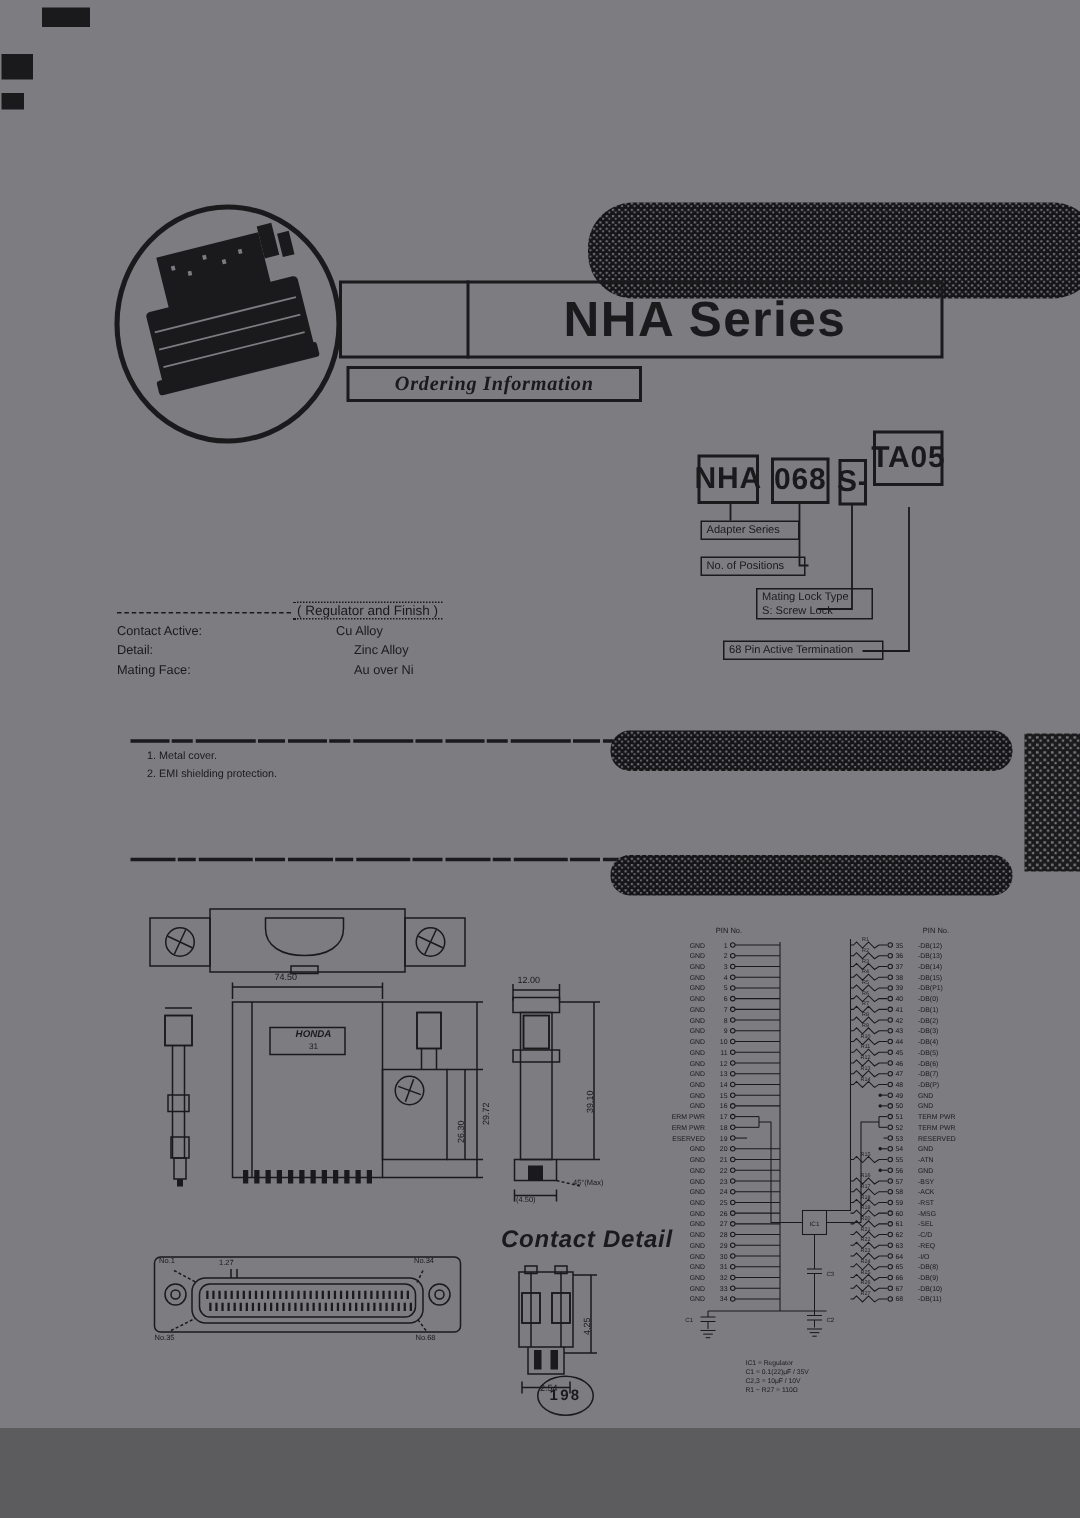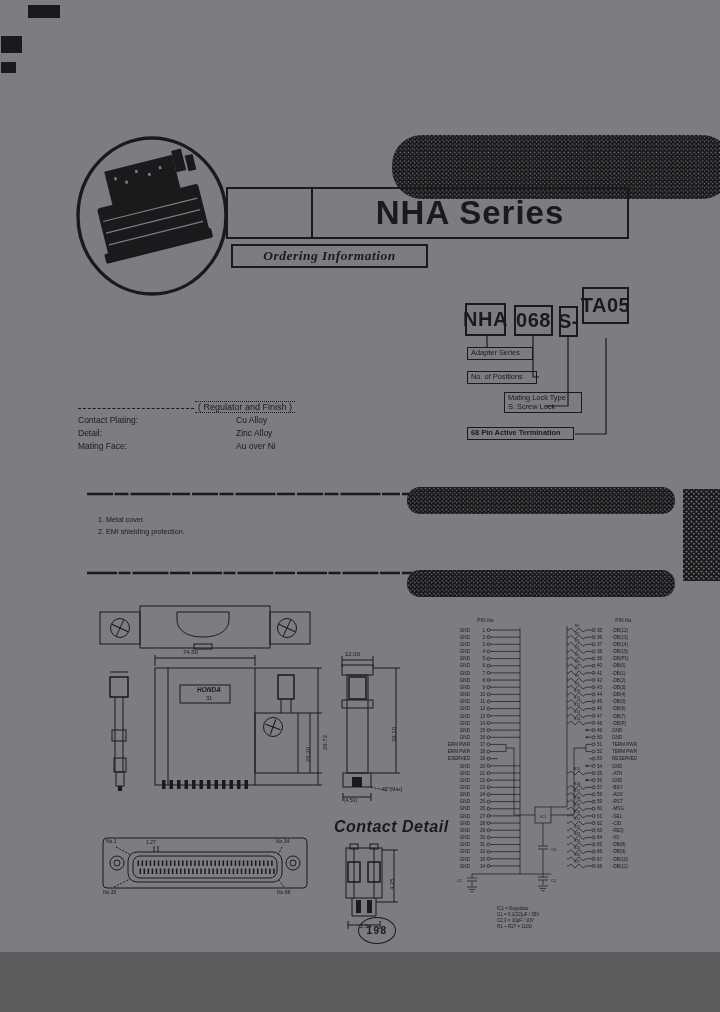--- a/index.html
+++ b/index.html
@@ -7,21 +7,21 @@
         font-family:"Liberation Sans",sans-serif;color:#1a1a1c;}
   svg.layer{position:absolute;left:0;top:0;}
   .box{position:absolute;border:2px solid #1a1a1c;box-sizing:border-box;display:flex;align-items:center;justify-content:center;}
   .thinbox{position:absolute;border:1.4px solid #1a1a1c;box-sizing:border-box;padding:1px 3px;line-height:1.15;}
   .title{font-size:33px;font-weight:bold;letter-spacing:1px;}
   .subtitle{font-size:13.5px;font-weight:bold;font-style:italic;letter-spacing:.5px;font-family:Liberation Serif, serif;}
   .seg{font-size:20px;font-weight:bold;letter-spacing:.5px;}
   .callout{font-size:7.4px;}
   .mat-head{position:absolute;font-size:9px;border-top:1px dotted #1a1a1c;border-bottom:1px dotted #1a1a1c;padding:0 3px;}
   .mat-label,.mat-value{position:absolute;font-size:8.5px;line-height:1;}
-  .note{position:absolute;font-size:7.2px;line-height:1;margin-top:16px;}
+  .note{position:absolute;font-size:7.2px;line-height:1;}
   .dim{position:absolute;font-size:6px;line-height:1;white-space:nowrap;}
   .dim.sm{font-size:5px;}
   .rot{transform:rotate(-90deg);transform-origin:0 0;}
   .cd-title{position:absolute;font-size:16px;font-weight:bold;font-style:italic;letter-spacing:.5px;}
   .brand{position:absolute;font-size:6.5px;font-weight:bold;font-style:italic;text-align:center;line-height:1;}
   .brand2{position:absolute;font-size:5.5px;text-align:center;line-height:1;}
   .pagenum{position:absolute;border:1.8px solid #1a1a1c;border-radius:50%;display:flex;align-items:center;justify-content:center;
            font-size:10px;font-weight:bold;letter-spacing:1.5px;}
   .divider{position:absolute;border-left:2px solid #1a1a1c;}
   .dashlead{position:absolute;border-top:1.5px dashed #1a1a1c;}
@@ -648,26 +648,26 @@
   <div class="box seg" style="left:514px;top:305px;width:39px;height:31px;">068</div>
   <div class="box seg" style="left:559px;top:306px;width:19px;height:31px;overflow:visible;">S-</div>
   <div class="box seg" style="left:582px;top:287px;width:47px;height:37px;">TA05</div>
 
   <div class="thinbox callout" style="left:467px;top:347px;width:66px;">Adapter Series</div>
   <div class="thinbox callout" style="left:467px;top:360px;width:70px;margin-top:11px;">No. of Positions</div>
   <div class="thinbox callout" style="left:466px;top:392px;width:78px;margin-left:38px;">
     <div>Mating Lock Type</div>
     <div>S: Screw Lock</div>
   </div>
-  <div class="thinbox callout" style="left:467px;top:427px;width:107px;font-weight:bold;">68 Pin Active Termination</div>
+  <div class="thinbox callout" style="left:482px;top:427px;width:107px;">68 Pin Active Termination</div>
 
   <div class="dashlead" style="left:78px;top:408px;width:116px;"></div>
   <span class="mat-head" style="left:195px;top:401px;">( Regulator and Finish )</span>
-  <span class="mat-label" style="left:78px;top:416px;">Contact Plating:</span>
-  <span class="mat-value" style="left:236px;top:416px;">Cu Alloy</span>
+  <span class="mat-label" style="left:78px;top:416px;">Contact Active:</span>
+  <span class="mat-value" style="left:224px;top:416px;">Cu Alloy</span>
   <span class="mat-label" style="left:78px;top:429px;">Detail:</span>
   <span class="mat-value" style="left:236px;top:429px;text-align:right;">Zinc Alloy</span>
   <span class="mat-label" style="left:78px;top:442px;">Mating Face:</span>
   <span class="mat-value" style="left:236px;top:442px;">Au over Ni</span>
 
   <span class="note" style="left:98px;top:500px;">1. Metal cover.</span>
   <span class="note" style="left:98px;top:512px;">2. EMI shielding protection.</span>
 
   <span class="dim" style="left:183px;top:649px;">74.50</span>
   <span class="dim rot" style="left:305px;top:762px;">26.30</span>

